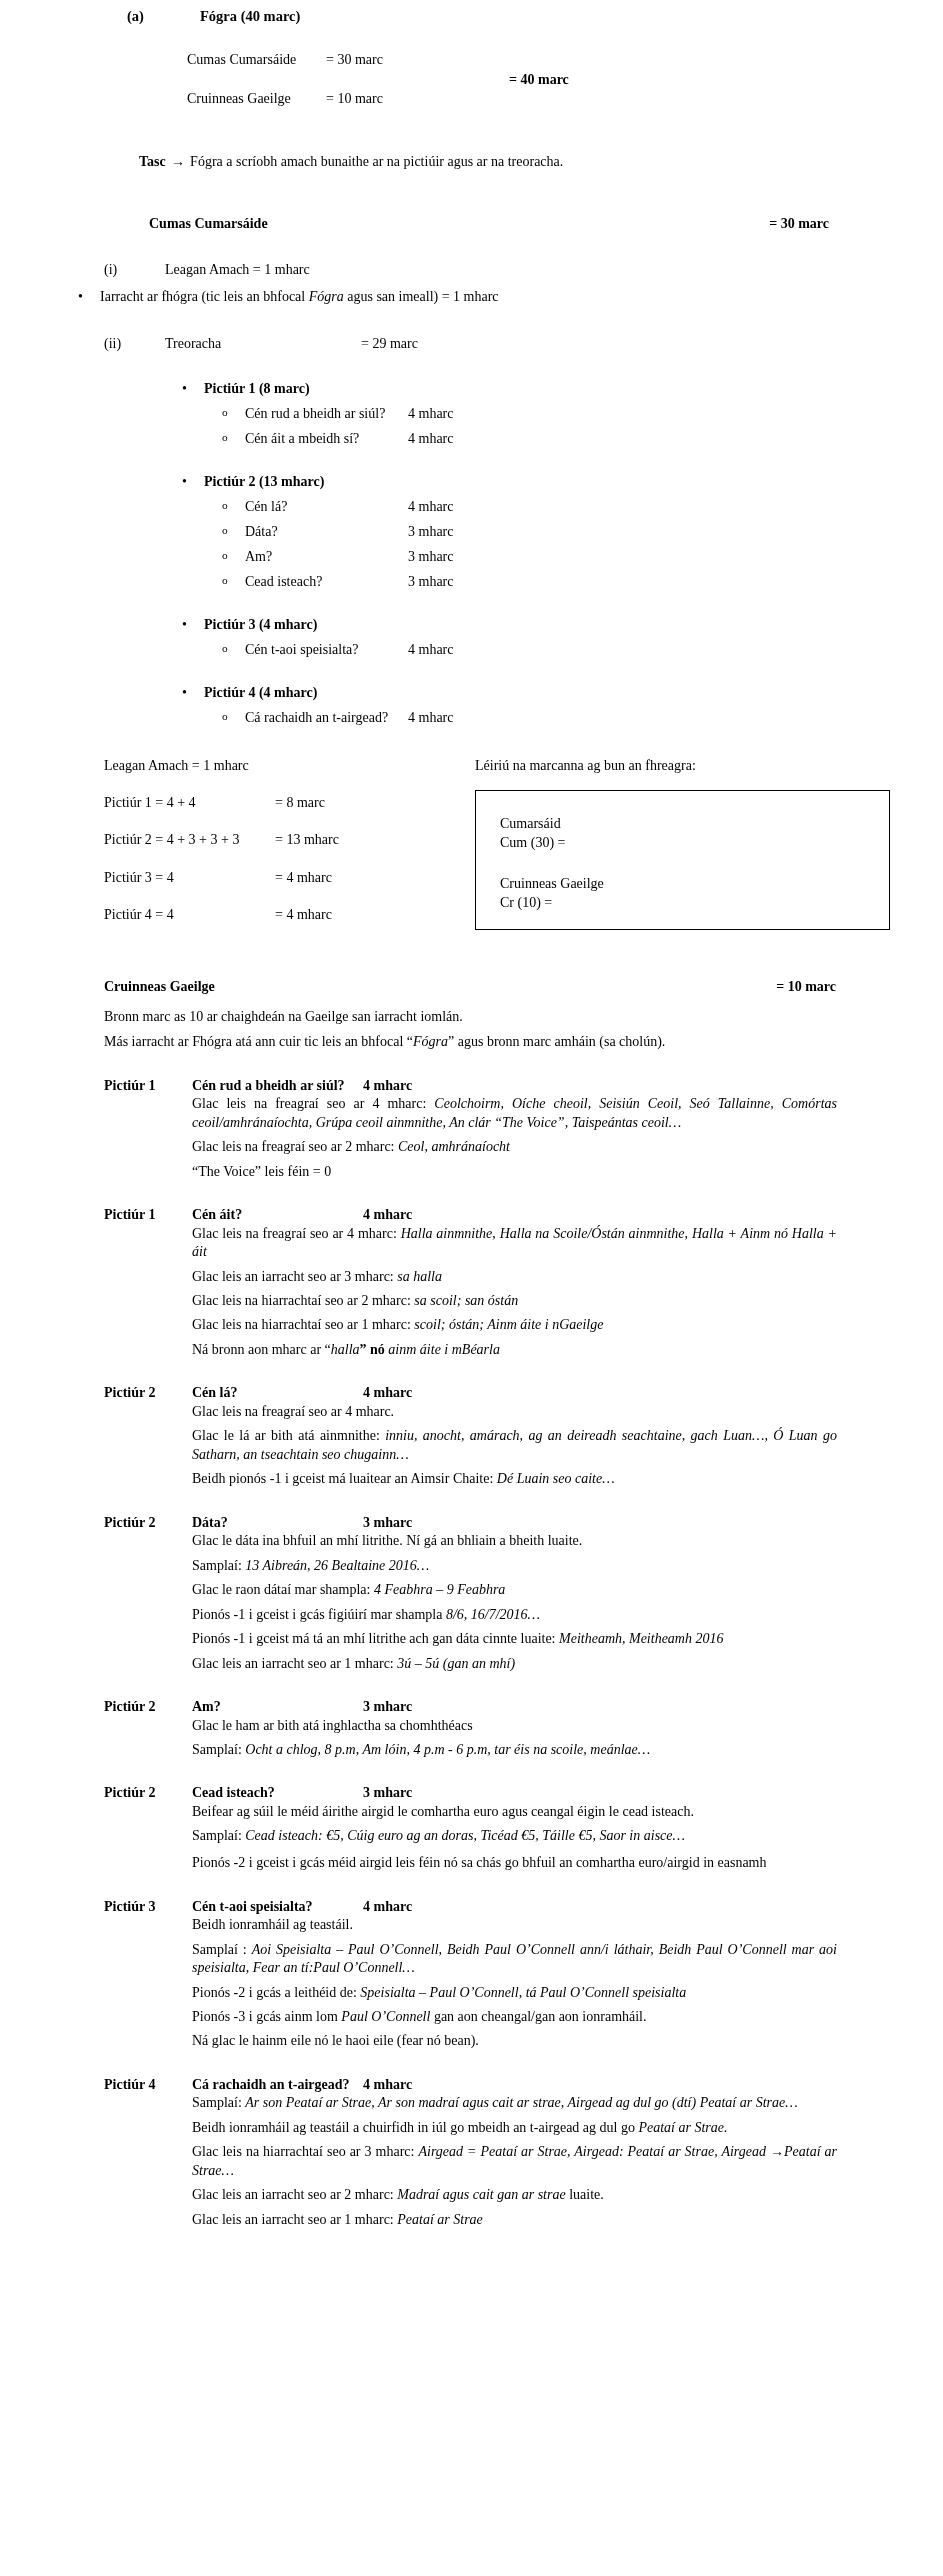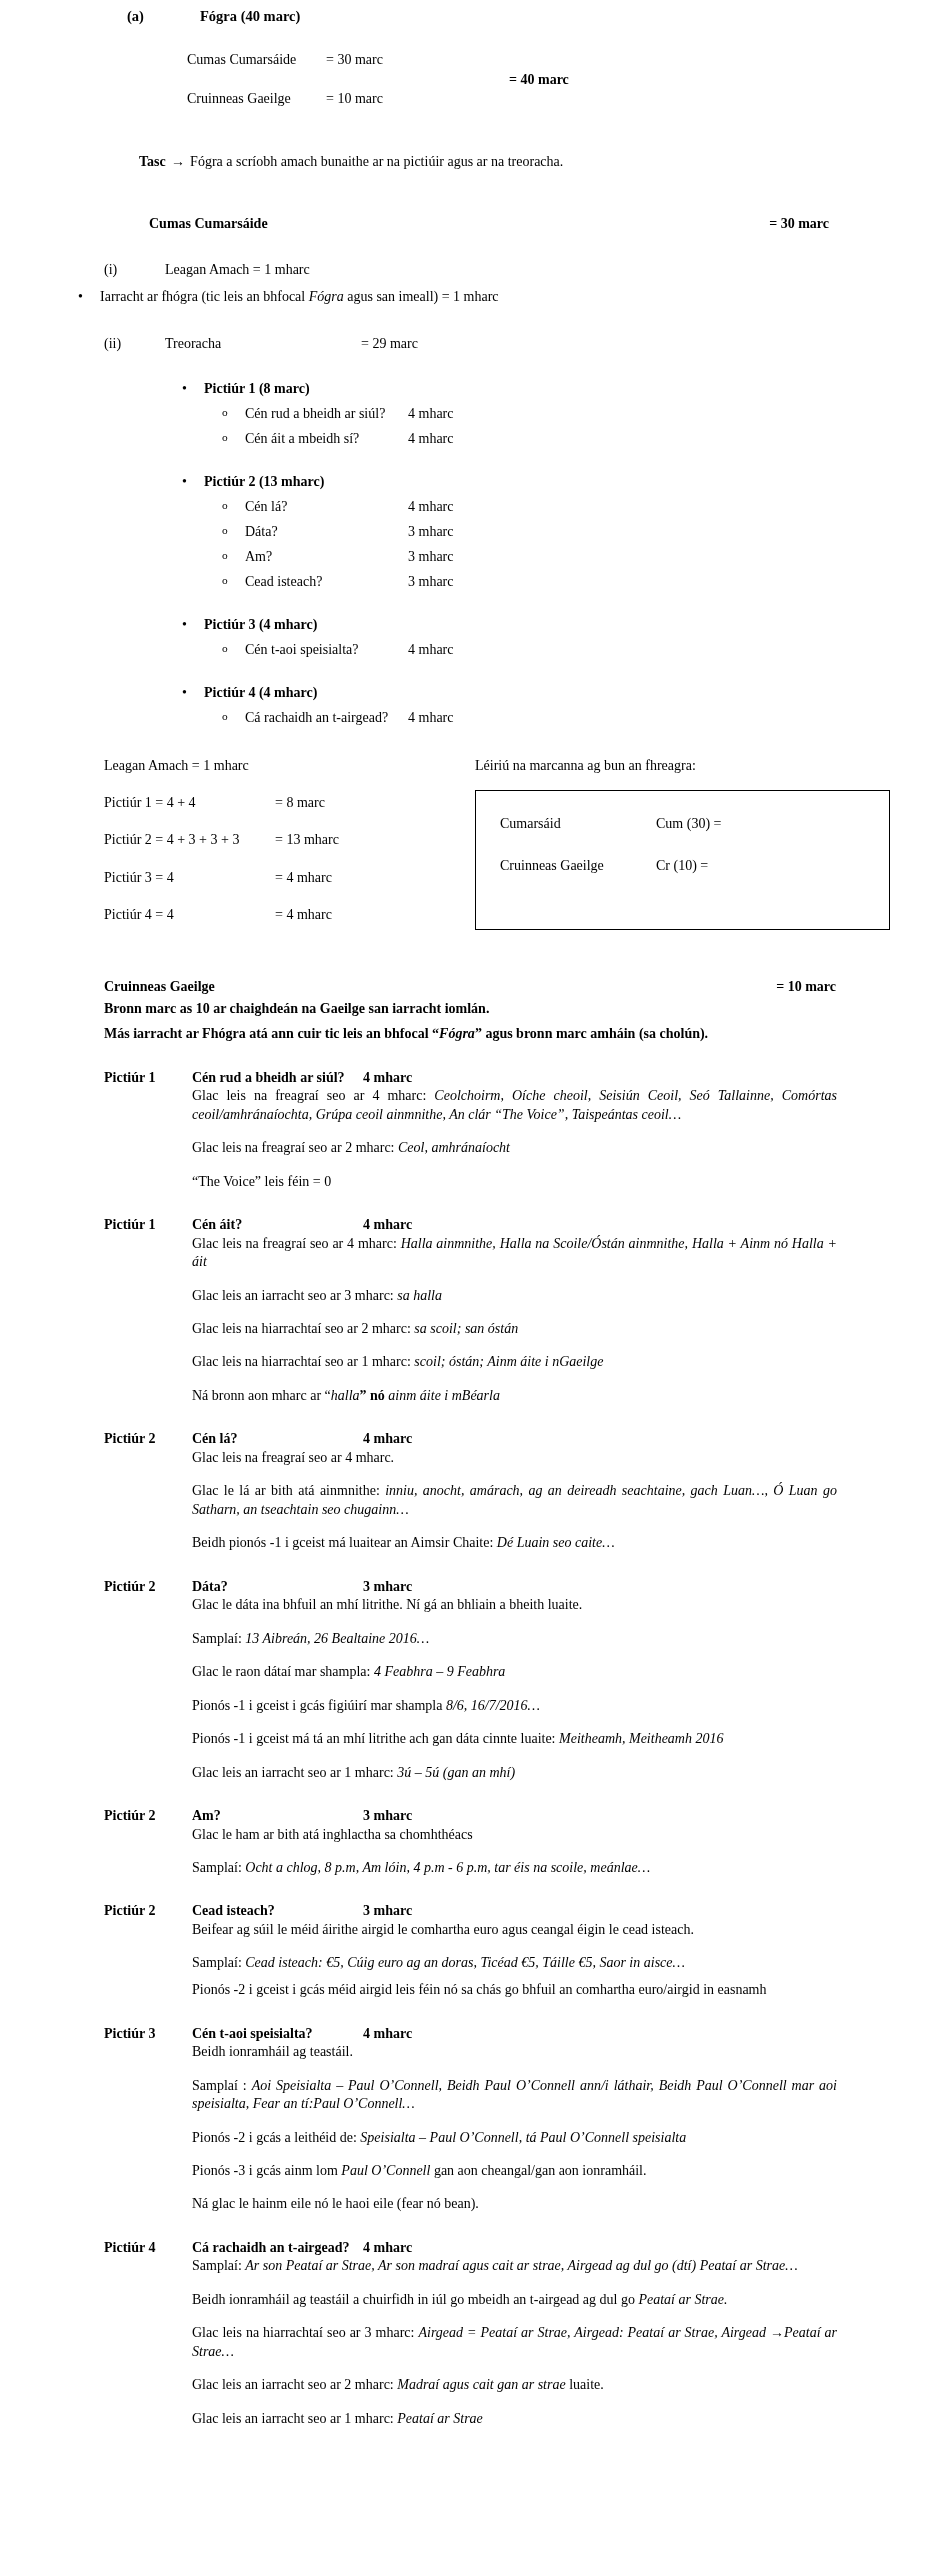--- a/index.html
+++ b/index.html
@@ -117,45 +117,45 @@
   .tl-b { }
 
   .box {
     border: 1.6px solid #000;
     width: 415px;
     height: 140px;
     margin-top: 14.5px;
     padding: 24px 0 0 24px;
     box-sizing: border-box;
   }
-  .box-line { display: flex; margin-bottom: 23px; }
+  .box-line { display: flex; margin-bottom: 23px; flex-direction: column; }
   .box-line .bl-a { width: 156px; }
 
   
   .cg-sec { margin-left: 104px; margin-top: 48px; width: 732px; }
   .cg-head { display: flex; font-weight: bold; }
   .cg-head .cg-title { flex: 1; }
-  .cg-body { margin-top: 3px; font-weight: bold; }
+  .cg-body { margin-top: 11px; }
   .cg-body p { margin: 0 0 2.1px 0; }
   .cg-just { text-align: justify; margin-top: 7.3px !important; }
 
   
   .detail {
     display: flex;
     margin-left: 104px;
     margin-top: 25px;
     width: 733px;
   }
   .detail .d-label { width: 88px; font-weight: bold; flex-shrink: 0; }
   .detail .d-body  { flex: 1; }
   .d-title { font-weight: bold; display: flex; }
   .d-title .dt-q { width: 171px; }
   .d-title .dt-m { }
   .d-body p { margin: 0; }
-  .d-body p + p { margin-top: 15px; }
+  .d-body p + p { margin-top: 6px; }
   .d-gap { margin-top: 8.3px !important; }
 </style>
 </head>
 <body>
 
 <div class="page">
 
   <section class="sec-a">
     <div class="a-title-row">
       <span class="a-label">(a)</span>

